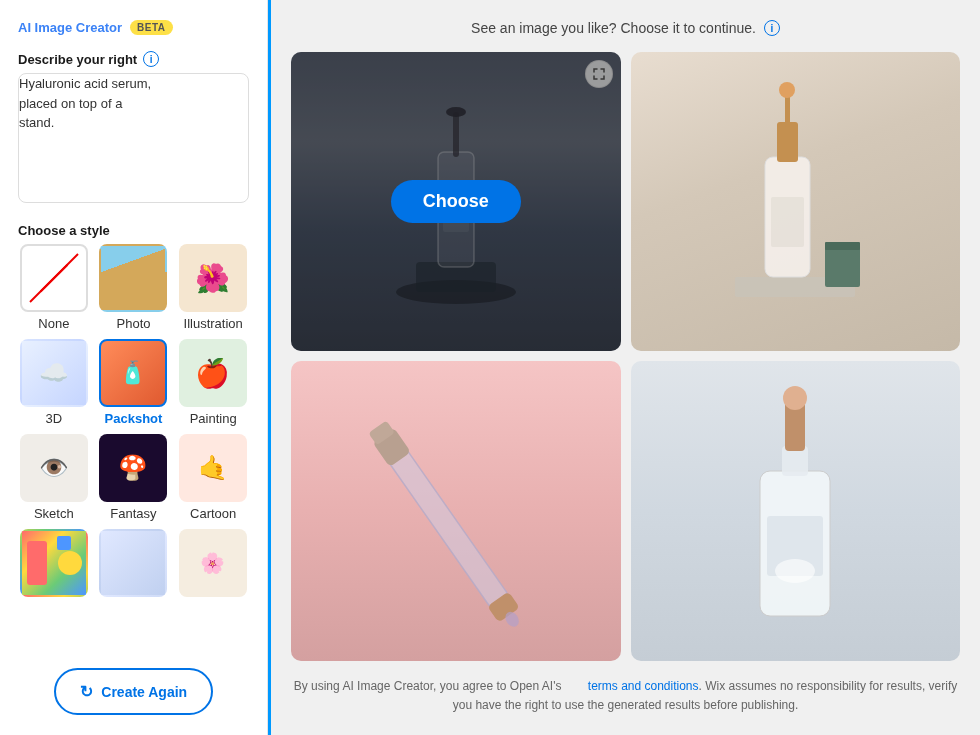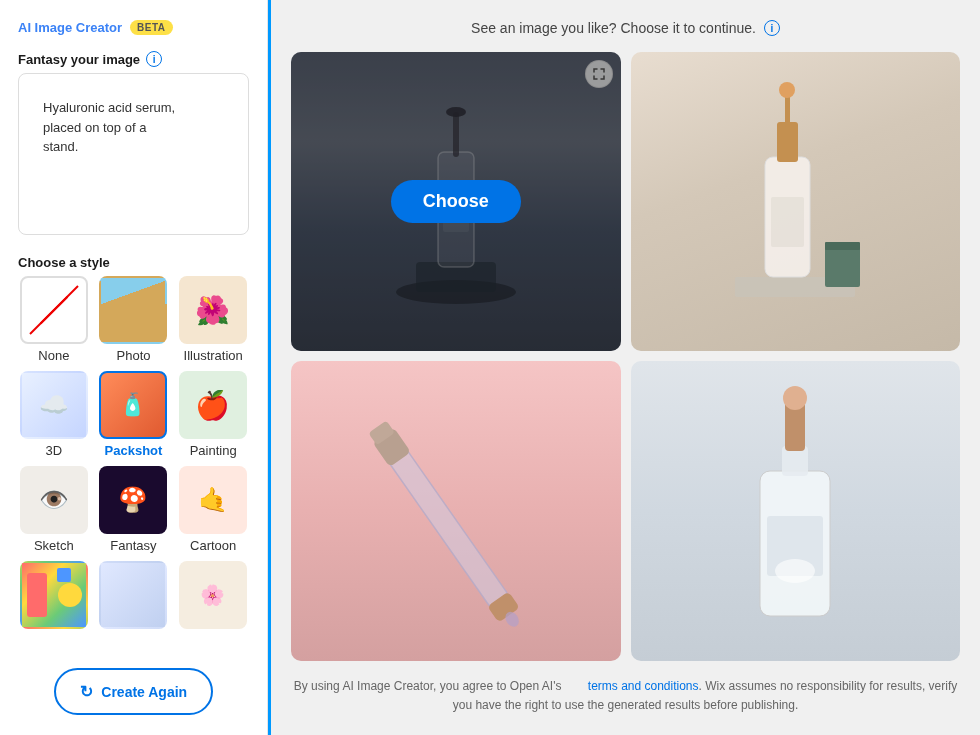--- a/index.html
+++ b/index.html
@@ -60,24 +60,24 @@
       justify-content: center;
       font-size: 10px;
       font-weight: 700;
       color: #0073e6;
       cursor: pointer;
       flex-shrink: 0;
     }
 
     .text-area {
       width: 100%;
-      height: 162px;
+      height: 130px;
       border: 1px solid #ddd;
       border-radius: 8px;
-      padding: 24px;
+      padding: 0;
       font-size: 13px;
       color: #333;
       resize: none;
       outline: none;
       font-family: inherit;
       line-height: 1.5;
     }
 
     .style-grid {
       display: grid;
@@ -360,21 +360,21 @@
 <body>
 
 <div class="left-panel">
   <div class="header-row">
     <span class="app-title">AI Image Creator</span>
     <span class="beta-badge">BETA</span>
   </div>
 
   <div>
     <div class="section-label">
-      <span>Fantasy your image</span>
+      <span>Describe your right</span>
       <span class="info-icon">i</span>
     </div>
     <textarea class="text-area" style="">Hyaluronic acid serum,
 placed on top of a
 stand.</textarea>
   </div>
 
   <div>
     <div class="section-label">
       <span>Choose a style</span>

